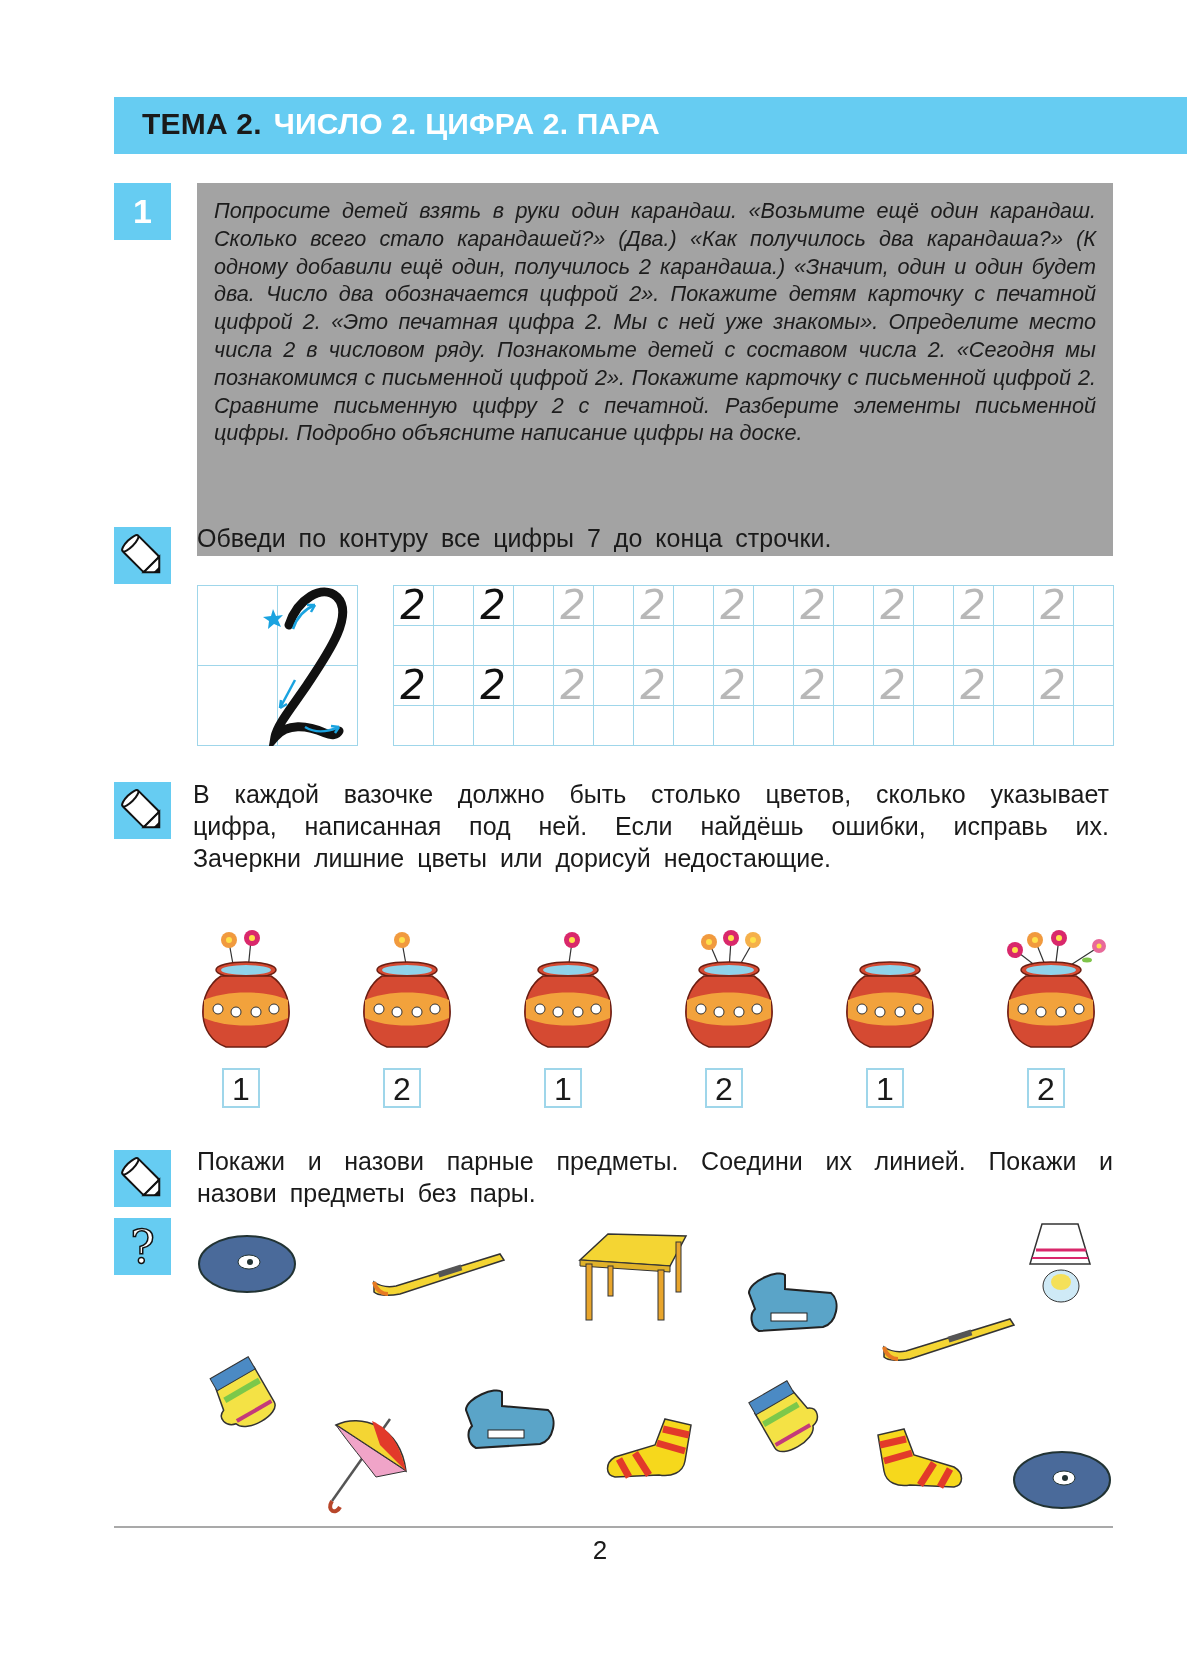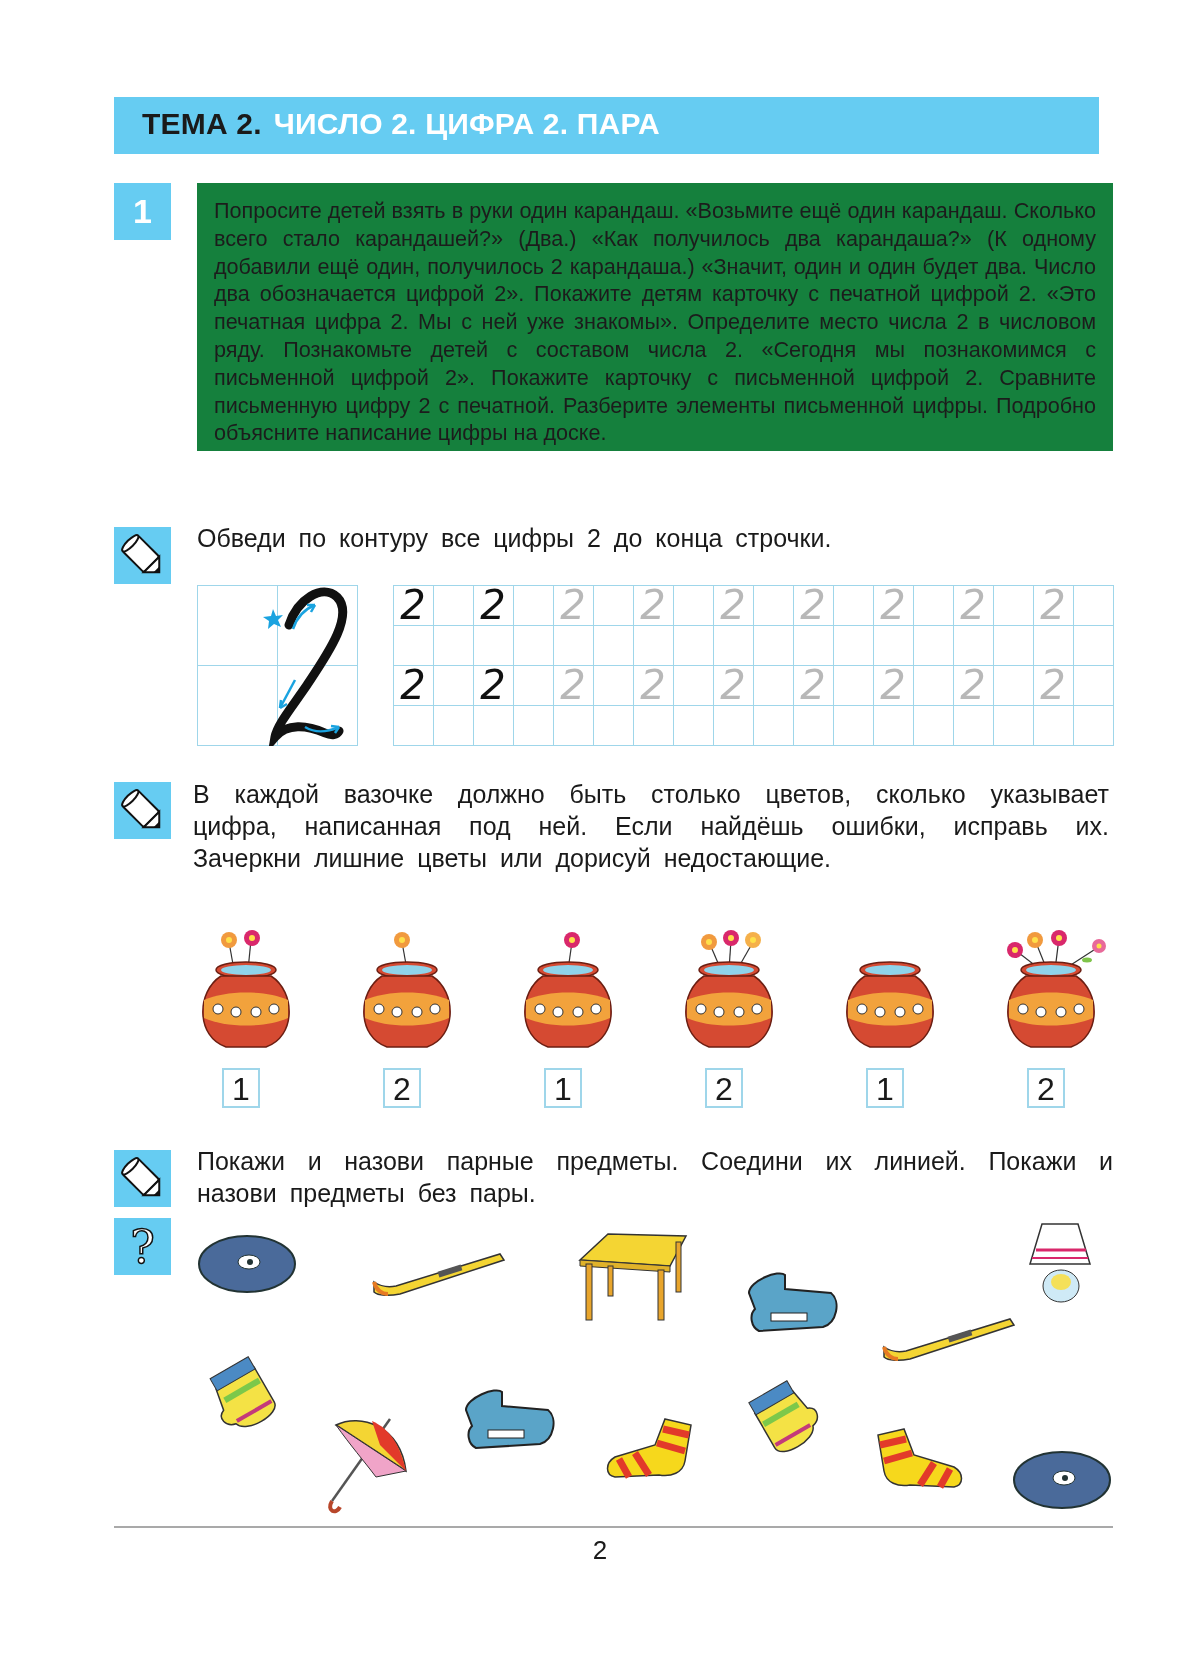--- a/index.html
+++ b/index.html
@@ -1,29 +1,29 @@
 <!DOCTYPE html>
 <html><head>
 <meta charset="utf-8">
 <style>
   html, body { margin: 0; padding: 0; background: #ffffff; }
   body { width: 1200px; height: 1657px; position: relative; overflow: hidden;
          font-family: "Liberation Sans", "DejaVu Sans", sans-serif; color: #1a1a1a; }
   .abs { position: absolute; }
 
   
-  .topic-band { left: 114px; top: 97px; width: 985px; height: 57px; background: #66ccf2; }
+  .topic-band { left: 114px; top: 97px; width: 1073px; height: 57px; background: #66ccf2; }
   .topic-band .label { position: absolute; left: 28px; top: 10px; font-size: 30px; font-weight: bold; letter-spacing: 0.2px; white-space: nowrap; }
   .topic-band .t-dark { color: #1a1a1a; }
   .topic-band .t-light { color: #ffffff; margin-left: 12px; }
 
   
   .num-badge { left: 114px; top: 183px; width: 57px; height: 57px; background: #66ccf2; color: #fff;
                font-size: 34px; font-weight: bold; display: flex; align-items: center; justify-content: center; }
-  .teacher-box { left: 197px; top: 183px; width: 916px; height: 268px; background: #15803d; }
+  .teacher-box { left: 197px; top: 183px; width: 916px; height: 373px; background: #a3a3a3; font-style: italic; }
   .teacher-box p { margin: 0; position: absolute; left: 17px; top: 14px; right: 17px;
                    font-size: 21.6px; line-height: 27.8px; text-align: justify; color: #1c1c1c; hyphens: manual; }
 
   
   .task-icon { width: 57px; height: 57px; background: #66ccf2; display: flex; align-items: center; justify-content: center; }
   .task-icon svg { width: 48px; height: 48px; }
 
   .task-text { font-size: 25px; line-height: 32px; color: #1a1a1a; text-align: justify; word-spacing: 6px; }
 
   
@@ -63,21 +63,21 @@
 <div class="abs task-icon" style="left:114px; top:527px;">
   <svg viewBox="0 0 48 48">
     <g transform="rotate(-45 24 24)">
       <rect x="13" y="6" width="22" height="30" rx="2" fill="#fff" stroke="#111" stroke-width="2"></rect>
       <ellipse cx="24" cy="6" rx="11" ry="3.5" fill="#fff" stroke="#111" stroke-width="2"></ellipse>
       <path d="M13 36 L24 47 L35 36 Z" fill="#fff" stroke="#111" stroke-width="2"></path>
       <path d="M20 43 L24 47 L28 43 Z" fill="#111"></path>
     </g>
   </svg>
 </div>
-<div class="abs task-text" style="left:197px; top:522px; width:900px;">Обведи по контуру все цифры 2 до конца строчки.</div>
+<div class="abs task-text" style="left:197px; top:522px; width:900px;">Обведи по контуру все цифры 7 до конца строчки.</div>
 
 <div class="abs grid sample-grid">
   <svg class="abs" style="left:0; top:0;" width="161" height="161" viewBox="0 0 161 161">
     <path d="M 92 40 C 100 15, 125 -2, 140 12 C 158 30, 130 70, 110 100 C 95 122, 80 140, 78 152 C 90 138, 110 140, 128 148 C 135 151, 140 150, 142 146" fill="none" stroke="#111" stroke-width="9" stroke-linecap="round"></path>
 
     <path d="M76 24 l3 7 7 -1 -5 5 3 7 -7 -3 -6 5 1 -8 -6 -4 8 -1 z" fill="#1aa3e0"></path>
     <path d="M96 44 C 100 32, 108 24, 118 20" fill="none" stroke="#1aa3e0" stroke-width="2.5"></path>
     <path d="M118 20 l-8 0 M118 20 l-4 7" stroke="#1aa3e0" stroke-width="2.5"></path>
     <path d="M98 95 L 83 123" fill="none" stroke="#1aa3e0" stroke-width="2.5"></path>
     <path d="M83 123 l1 -8 M83 123 l7 -4" stroke="#1aa3e0" stroke-width="2.5"></path>

